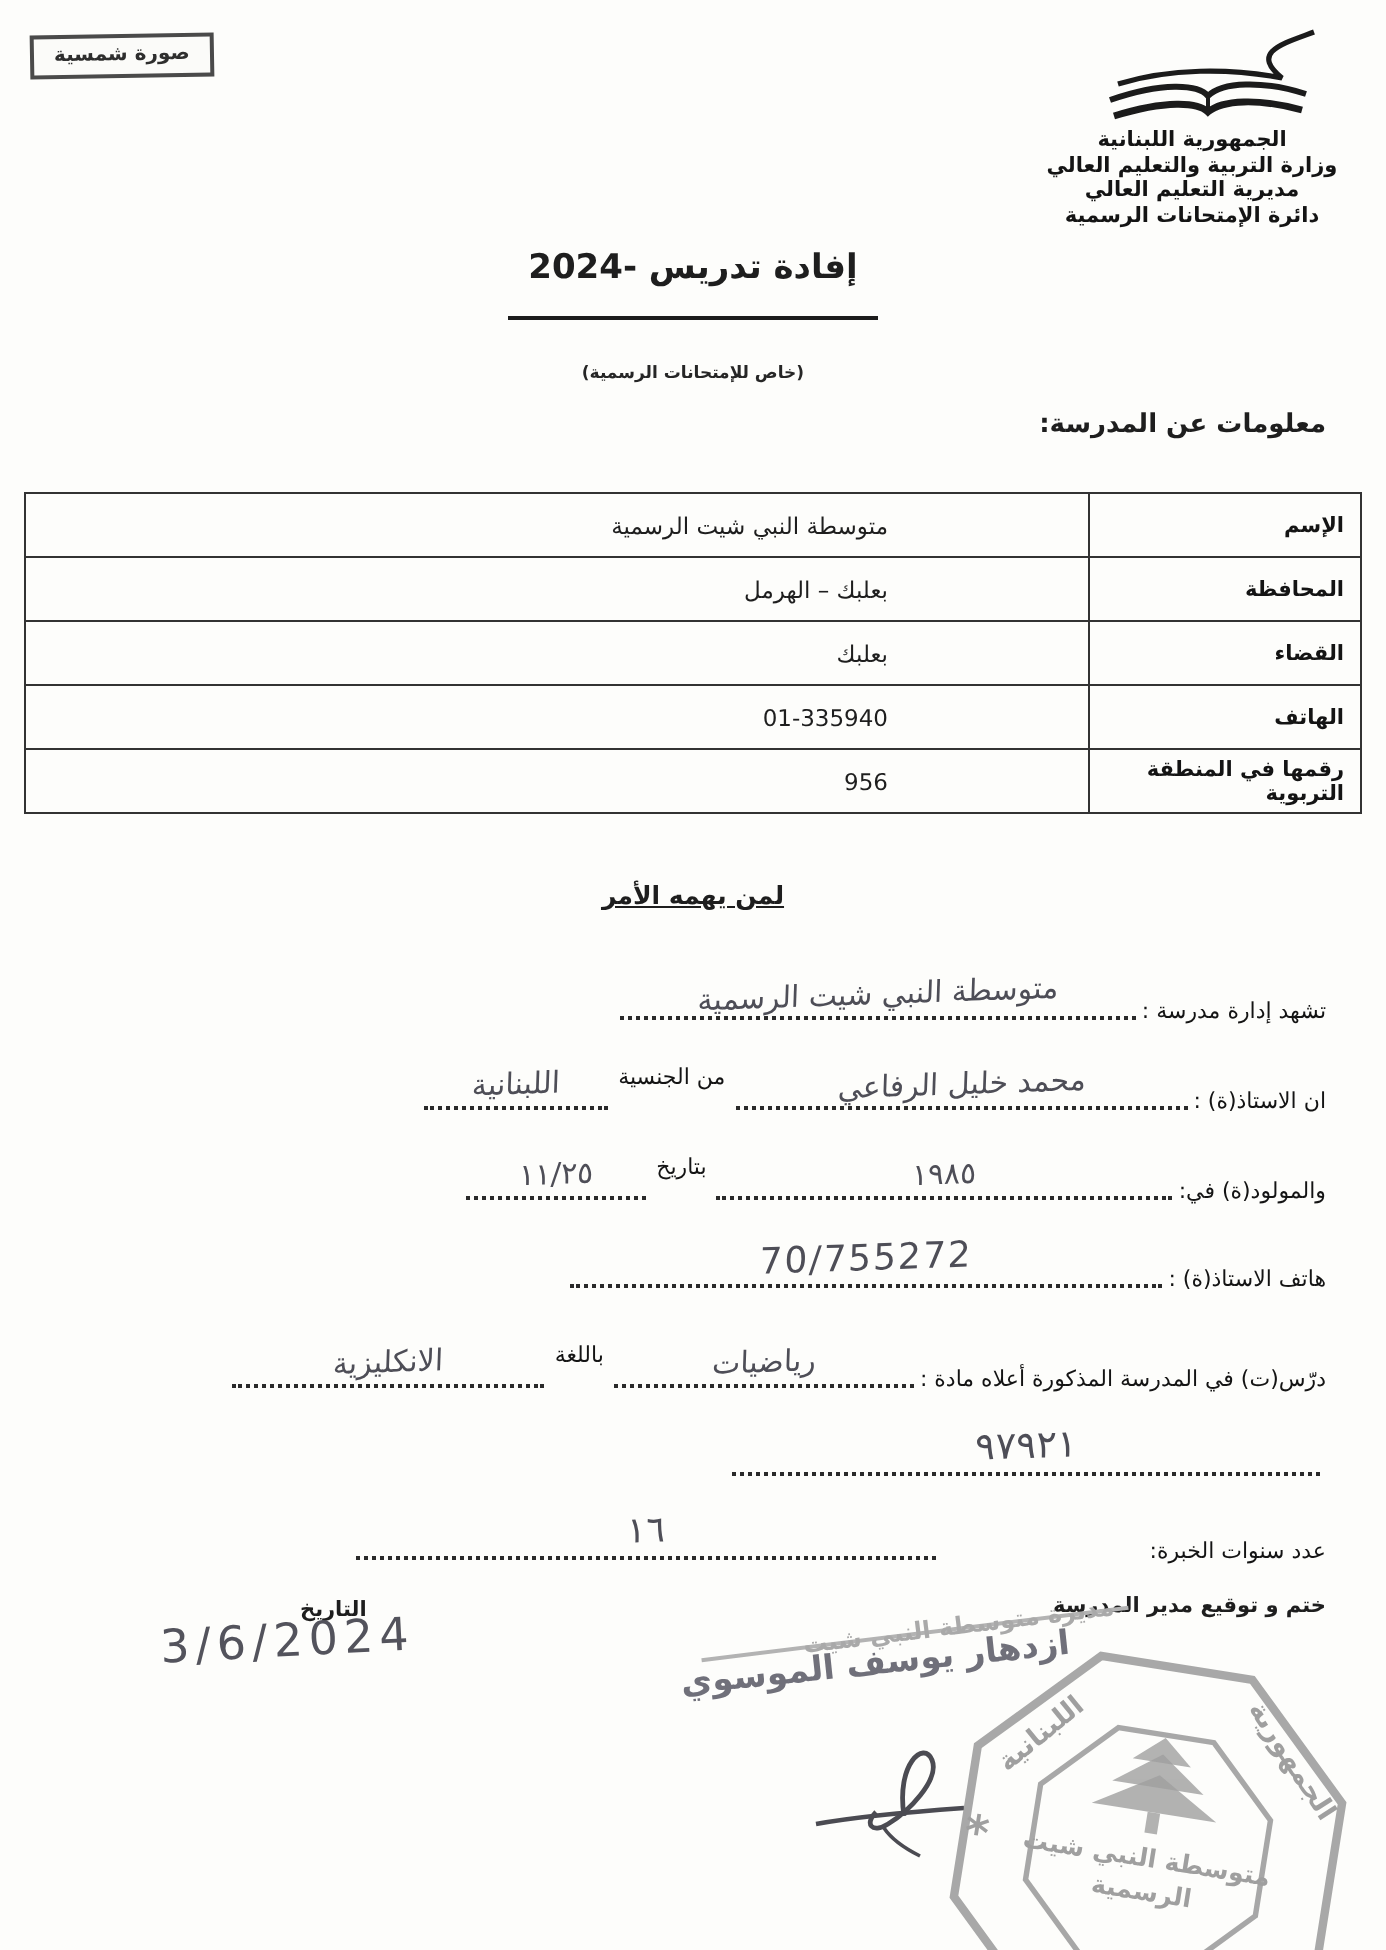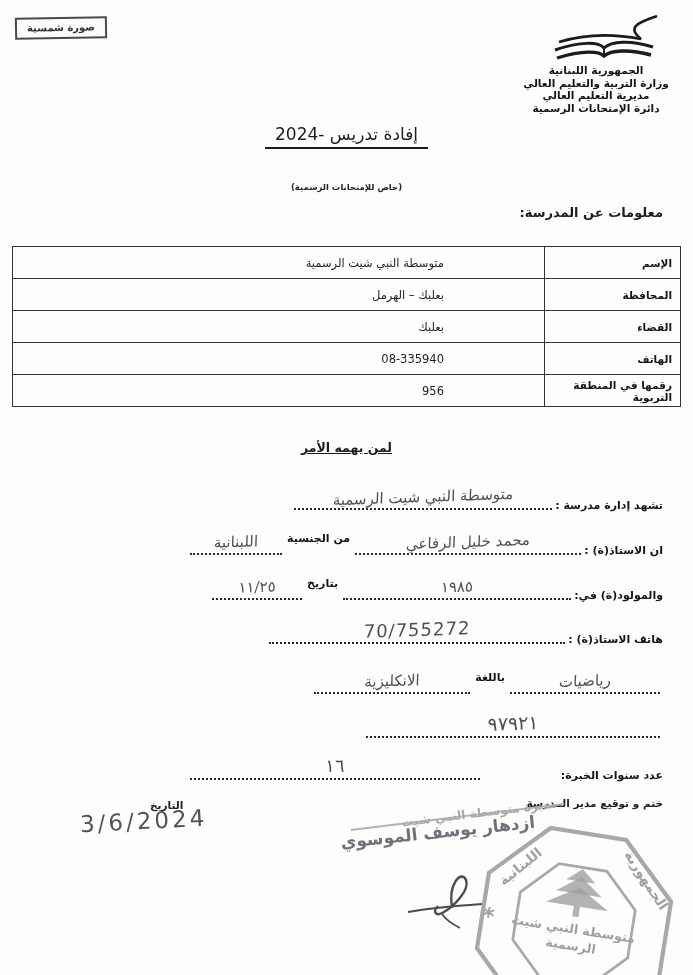--- a/index.html
+++ b/index.html
@@ -15,22 +15,22 @@
     transform:rotate(-1deg);direction:rtl;background:#fbfbf9;
   }
   
   .logo{position:absolute;top:12px;right:30px;width:118px;height:54px;}
   .letterhead{
     position:absolute;top:64px;right:22px;width:150px;text-align:center;
     direction:rtl;font-weight:bold;font-size:10.5px;line-height:1.2;color:#141414;margin-left:30px;
   }
   .doc-title{position:absolute;top:124px;left:0;right:0;text-align:center;direction:rtl;}
   .doc-title span{
-    display:inline-block;font-size:17px;font-weight:normal;
-    border-bottom:2px solid #1c1c1c;padding:0 10px 3px;
+    display:inline-block;font-size:17px;font-weight:bold;
+    border-bottom:2px solid #1c1c1c;padding:0 10px 14px;
   }
   .doc-subtitle{
     position:absolute;top:182px;left:0;right:0;text-align:center;
     direction:rtl;font-size:8.5px;font-weight:bold;color:#262626;
   }
   .section-heading{
     position:absolute;top:205px;right:30px;direction:rtl;
     font-size:13px;font-weight:bold;
   }
   
@@ -38,21 +38,21 @@
     position:absolute;top:246px;right:12px;direction:rtl;
     width:669px;border-collapse:collapse;background:transparent;
   }
   table.info td{border:1.6px solid #333;height:29px;}
   td.lbl{width:126px;font-size:10.5px;font-weight:bold;padding-right:8px;color:#141414;}
   td.val{font-size:11.5px;text-align:right;padding-right:100px;}
   .concern{position:absolute;top:437px;left:0;right:0;text-align:center;direction:rtl;}
   .concern span{font-size:12.5px;font-weight:bold;text-decoration:underline;}
   
   .frow{position:absolute;right:30px;display:flex;direction:rtl;align-items:flex-end;height:16px;}
-  .flabel,.fmid{font-size:11px;font-weight:bold;white-space:nowrap;color:#141414;}
+  .flabel,.fmid{font-size:11px;font-weight:normal;white-space:nowrap;color:#141414;}
   .fmid{margin:12px 2px;}
   .dots{
     position:relative;border-bottom:2px dotted #2a2a2a;
     height:4px;align-self:flex-end;margin:0 3px 2px 3px;
   }
   .hw{
     position:absolute;bottom:2px;left:0;right:0;text-align:center;
     font-size:15px;color:#4e4e57;white-space:nowrap;
     transform:rotate(-2deg) skewX(-4deg);
   }
@@ -118,21 +118,21 @@
   <tr>
     <td class="lbl">المحافظة</td>
     <td class="val">بعلبك – الهرمل</td>
   </tr>
   <tr>
     <td class="lbl">القضاء</td>
     <td class="val">بعلبك</td>
   </tr>
   <tr>
     <td class="lbl">الهاتف</td>
-    <td class="val">08-335940</td>
+    <td class="val">01-335940</td>
   </tr>
   <tr>
     <td class="lbl">رقمها في المنطقة التربوية</td>
     <td class="val">956</td>
   </tr>
 </tbody>
   </table>
 
 <div class="concern">
   <span>لمن يهمه الأمر</span>
@@ -168,37 +168,38 @@
 </div>
 
 <div class="frow" style="top:630px">
   <span class="flabel">هاتف الاستاذ(ة) :</span>
   <span class="dots" style="width:296px">
     <span class="hw big">70/755272</span>
   </span>
 </div>
 
 <div class="frow" style="top:680px">
+  <span class="flabel">درّس(ت) في المدرسة المذكورة أعلاه مادة :</span>
   <span class="dots" style="width:150px">
     <span class="hw">رياضيات</span>
   </span>
   <span class="fmid">باللغة</span>
   <span class="dots" style="width:156px">
     <span class="hw">الانكليزية</span>
   </span>
 </div>
 
 <div class="frow" style="top:724px">
   <span class="dots" style="width:294px">
     <span class="hw huge">٩٧٩٢١</span>
   </span>
 </div>
 
 <div class="frow" style="top:766px">
-  <span class="flabel" style="margin-left:78px">عدد سنوات الخبرة:</span>
+  <span class="flabel" style="margin-left:104px">عدد سنوات الخبرة:</span>
   <span class="dots" style="width:290px">
     <span class="hw big">١٦</span>
   </span>
 </div>
 
 <div class="seal-label">ختم و توقيع مدير المدرسة</div>
 <div class="date-label">التاريخ</div>
 <div class="date-value">3/6/2024</div>
 
 <div class="scratch-line"></div>

